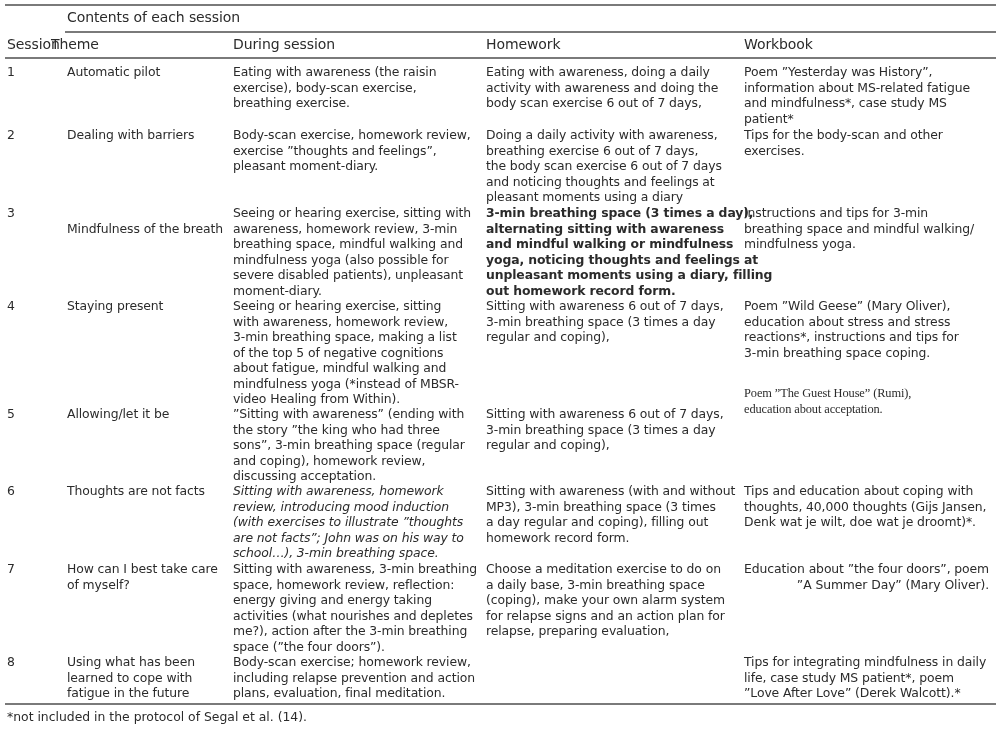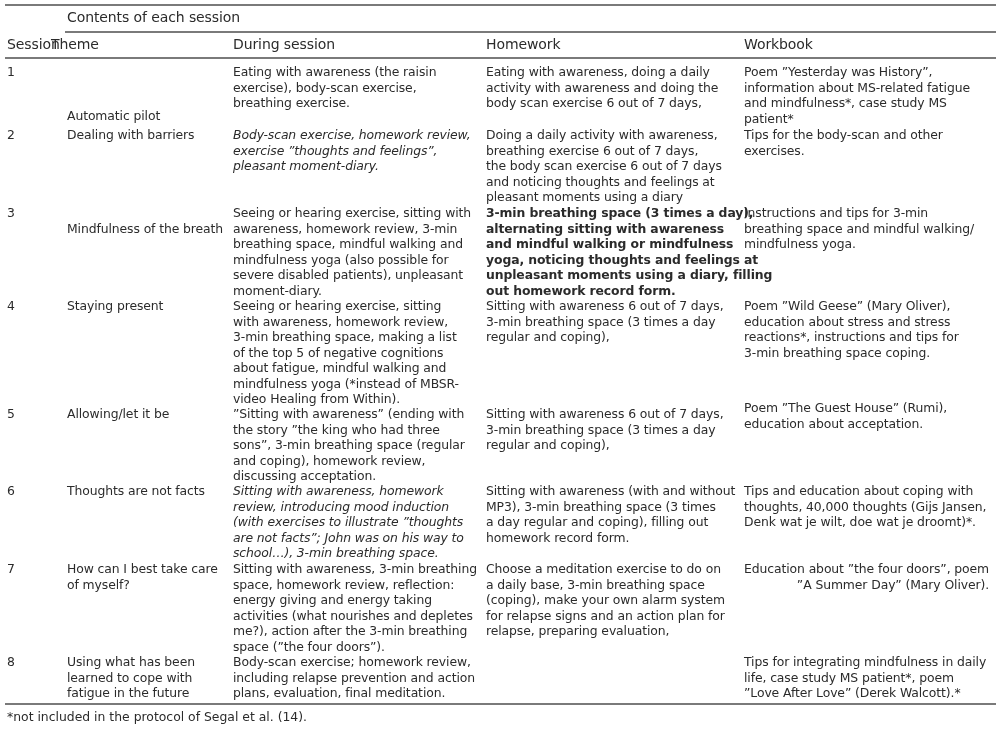--- a/index.html
+++ b/index.html
@@ -22,37 +22,37 @@
     <div class="cell hdr" style="left:7px; top:37px;">Session</div>
     <div class="cell hdr" style="left:51px; top:37px;">Theme</div>
     <div class="cell hdr" style="left:233px; top:37px;">During session</div>
     <div class="cell hdr" style="left:486px; top:37px;">Homework</div>
     <div class="cell hdr" style="left:744px; top:37px;">Workbook</div>
   </div>
   <div class="rule" style="left:5px; width:991px; top:57px;"></div>
 
   <div>
     <div class="cell" style="left:7px; top:64px;">1</div>
-    <div class="cell" style="left:67px; top:64px;margin-top:44px;">Automatic pilot</div>
+    <div class="cell" style="left:67px; top:64px;">Automatic pilot</div>
     <div class="cell" style="left:233px; top:64px;">Eating with awareness (the raisin
 exercise), body-scan exercise,
 breathing exercise.</div>
     <div class="cell" style="left:486px; top:64px;">Eating with awareness, doing a daily
 activity with awareness and doing the
 body scan exercise 6 out of 7 days,</div>
     <div class="cell" style="left:744px; top:64px;">Poem ”Yesterday was History”,
 information about MS-related fatigue
 and mindfulness*, case study MS
 patient*</div>
   </div>
 
   <div>
     <div class="cell" style="left:7px; top:127px;">2</div>
     <div class="cell" style="left:67px; top:127px;">Dealing with barriers</div>
-    <div class="cell" style="left:233px; top:127px;font-style:italic;">Body-scan exercise, homework review,
+    <div class="cell" style="left:233px; top:127px;">Body-scan exercise, homework review,
 exercise ”thoughts and feelings”,
 pleasant moment-diary.</div>
     <div class="cell" style="left:486px; top:127px;">Doing a daily activity with awareness,
 breathing exercise 6 out of 7 days,
 the body scan exercise 6 out of 7 days
 and noticing thoughts and feelings at
 pleasant moments using a diary</div>
     <div class="cell" style="left:744px; top:127px;">Tips for the body-scan and other
 exercises.</div>
   </div>
@@ -100,21 +100,21 @@
     <div class="cell" style="left:7px; top:406px;">5</div>
     <div class="cell" style="left:67px; top:406px;">Allowing/let it be</div>
     <div class="cell" style="left:233px; top:406px;">”Sitting with awareness” (ending with
 the story ”the king who had three
 sons”, 3-min breathing space (regular
 and coping), homework review,
 discussing acceptation.</div>
     <div class="cell" style="left:486px; top:406px;">Sitting with awareness 6 out of 7 days,
 3-min breathing space (3 times a day
 regular and coping),</div>
-    <div class="cell" style="left:744px; top:400px;">Poem ”The Guest House” (Rumi),
+    <div class="cell" style="left:744px; top:386px;font-family:Liberation Serif, serif;">Poem ”The Guest House” (Rumi),
 education about acceptation.</div>
   </div>
 
   <div>
     <div class="cell" style="left:7px; top:483px;">6</div>
     <div class="cell" style="left:67px; top:483px;">Thoughts are not facts</div>
     <div class="cell" style="left:233px; top:483px;font-style:italic;">Sitting with awareness, homework
 review, introducing mood induction
 (with exercises to illustrate ”thoughts
 are not facts”; John was on his way to

